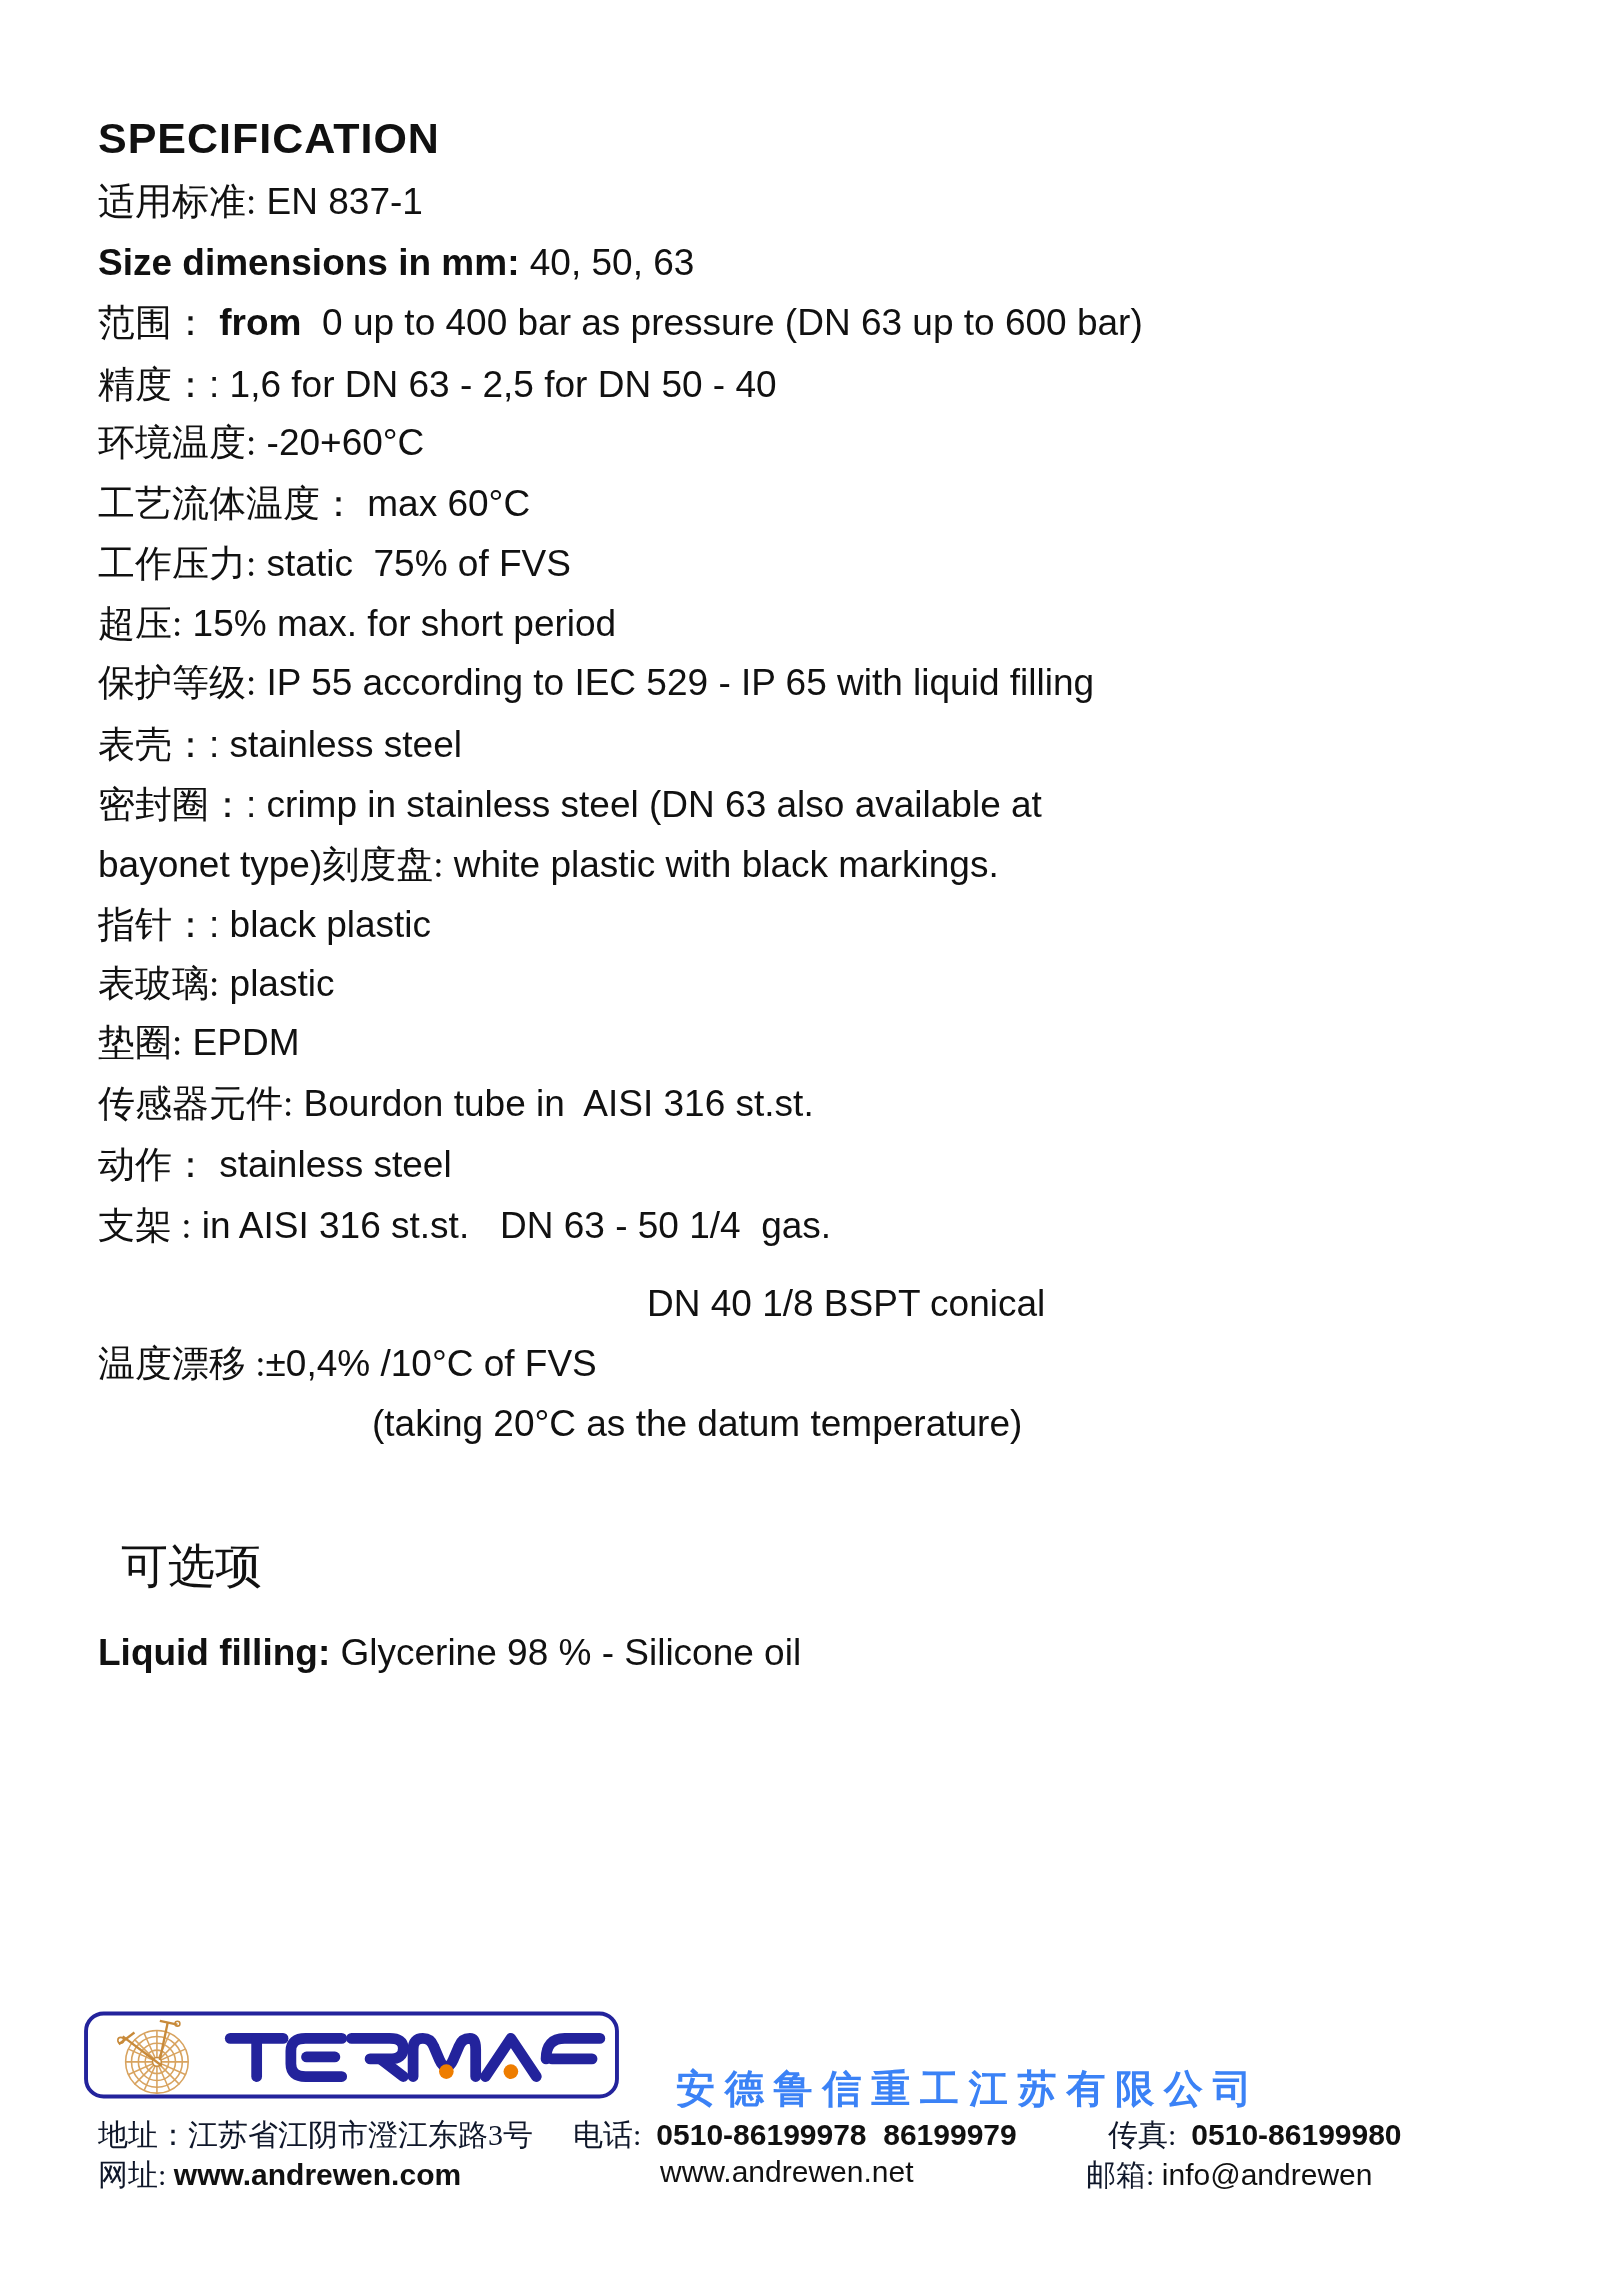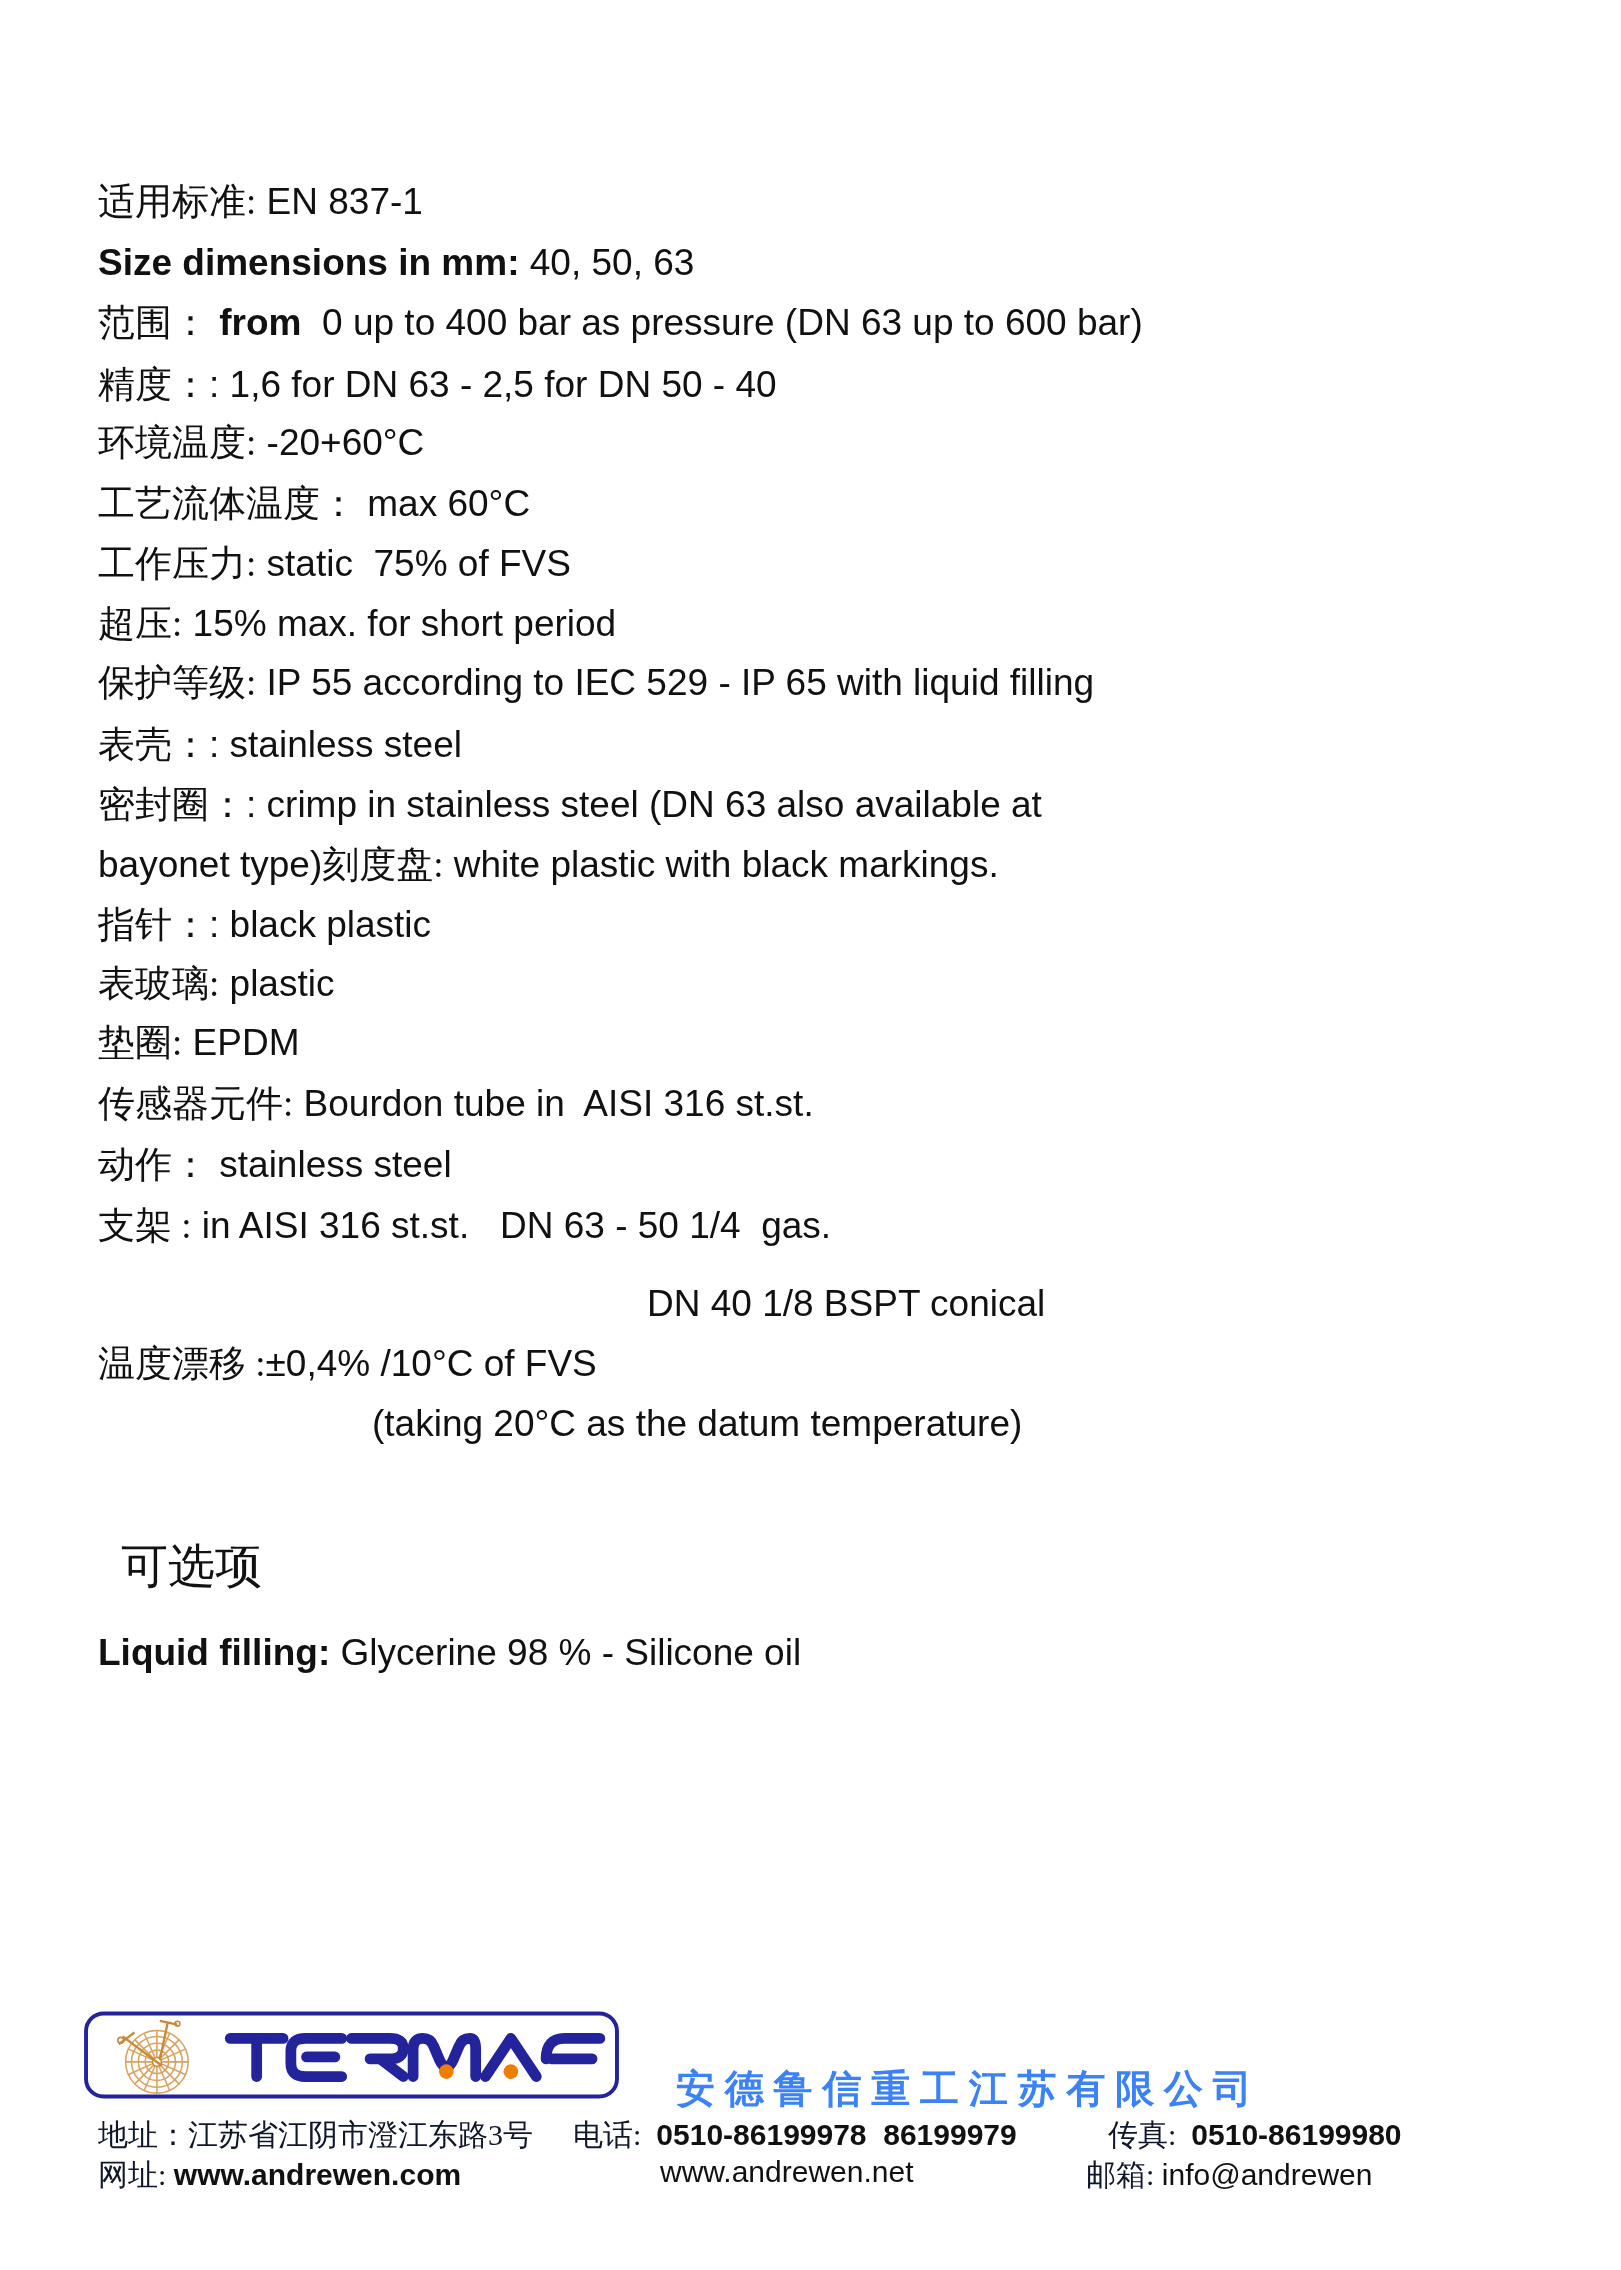--- a/index.html
+++ b/index.html
@@ -57,20 +57,21 @@
   .sr-only{
     position:absolute;width:1px;height:1px;
     overflow:hidden;clip:rect(0 0 0 0);white-space:nowrap;
   }
 </style>
 </head>
 <body>
 
 <div id="page">
 
+  <div class="title">SPECIFICATION</div>
 
   <div>
       <div class="line" style="top: 182px; left: 98px;"><span class="cn">适用标准:</span><span class="en"> EN 837-1</span></div>
       <div class="line" style="top: 243px; left: 98px;"><span class="bold">Size dimensions in mm:</span><span class="en"> 40, 50, 63</span></div>
       <div class="line" style="top: 303px; left: 98px;"><span class="cn">范围：</span><span class="bold"> from</span><span class="en">  0 up to 400 bar as pressure (DN 63 up to 600 bar)</span></div>
       <div class="line" style="top: 365px; left: 98px;"><span class="cn">精度：</span><span class="en">: 1,6 for DN 63 - 2,5 for DN 50 - 40</span></div>
       <div class="line" style="top: 423px; left: 98px;"><span class="cn">环境温度:</span><span class="en"> -20+60°C</span></div>
       <div class="line" style="top: 484px; left: 98px;"><span class="cn">工艺流体温度：</span><span class="en"> max 60°C</span></div>
       <div class="line" style="top: 544px; left: 98px;"><span class="cn">工作压力:</span><span class="en"> static  75% of FVS</span></div>
       <div class="line" style="top: 604px; left: 98px;"><span class="cn">超压:</span><span class="en"> 15% max. for short period</span></div>

